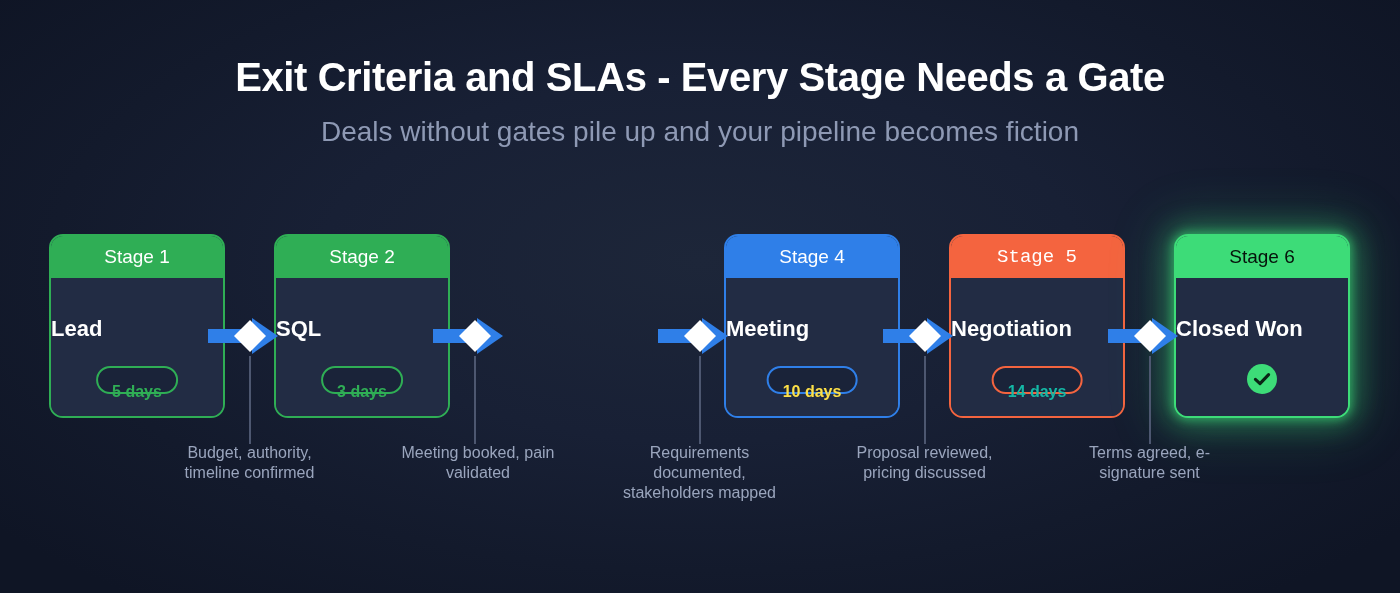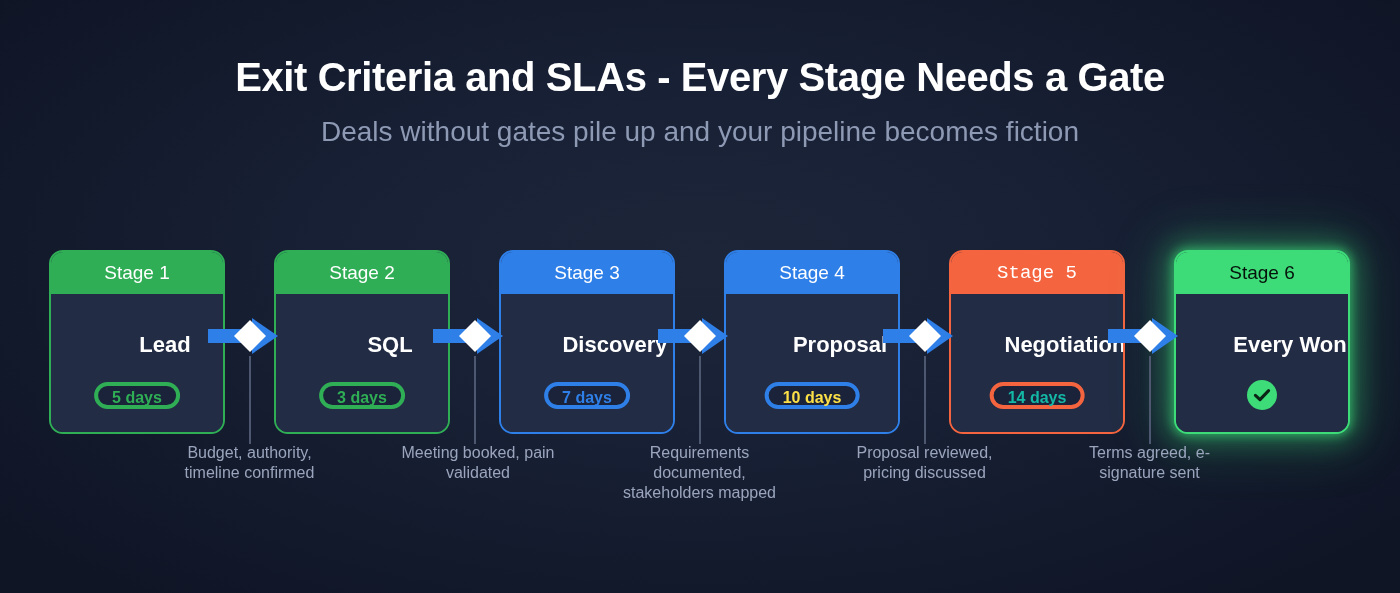--- a/index.html
+++ b/index.html
@@ -51,21 +51,21 @@
   .pipeline {
     position: absolute;
     top: 234px;
     left: 0;
     width: 1400px;
     height: 300px;
   }
 
   .stage-slot {
     position: absolute;
-    top: 16px;
+    top: 0;
     width: 176px;
   }
 
   .stage-card {
     position: relative;
     width: 176px;
     height: 184px;
     border-radius: 14px;
     border: 2px solid #2fae55;
     background: #222c44;
@@ -95,38 +95,37 @@
     position: relative;
     height: 138px;
     background: #222c44;
   }
 
   .stage-name {
     position: absolute;
     top: 40px;
     left: 0;
     width: 100%;
-    text-align: center;
+    text-align: left;
     font-size: 22px;
     font-weight: bold;
     color: #ffffff;
     white-space: nowrap;
     line-height: 1;
-    padding-left: 28px;
   }
 
   .sla-pill {
     position: absolute;
     top: 88px;
     left: 50%;
     transform: translateX(-50%);
     height: 27px;
     line-height: 23px;
-    padding: 0 14px;
-    border: 4px solid #6d28d9;
+    padding: 12px 14px;
+    border: 2px solid #6d28d9;
     border-radius: 14px;
     font-size: 16px;
     font-weight: bold;
     color: #2fae55;
     background: rgba(10, 18, 34, 0.32);
     white-space: nowrap;
     box-sizing: border-box;
   }
 
   .won-check {
@@ -194,52 +193,43 @@
       </div>
       <div class="stage-slot" style="left: 274px;">
         <div class="stage-card" style="border-color: rgb(47, 174, 85);">
           <div class="stage-head" style="background: rgb(47, 174, 85);">Stage 2</div>
           <div class="stage-body">
             <div class="stage-name">SQL</div>
             <div class="sla-pill" style="border-color: rgb(47, 174, 85); color: rgb(47, 174, 85);">3 days</div>
           </div>
         </div>
       </div>
-      <div class="stage-slot" style="left: 499px;">
-        <div class="stage-card" style="border-color: rgb(47, 127, 232);">
-          <div class="stage-head" style="background: rgb(47, 127, 232);">Stage 3</div>
-          <div class="stage-body">
-            <div class="stage-name">Discovery</div>
-            <div class="sla-pill" style="border-color: rgb(47, 127, 232); color: rgb(47, 127, 232);">7 days</div>
-          </div>
-        </div>
-      </div>
       <div class="stage-slot" style="left: 724px;">
         <div class="stage-card" style="border-color: rgb(47, 127, 232);">
           <div class="stage-head" style="background: rgb(47, 127, 232);">Stage 4</div>
           <div class="stage-body">
-            <div class="stage-name">Proposal</div>
+            <div class="stage-name">Meeting</div>
             <div class="sla-pill" style="border-color: rgb(47, 127, 232); color: #fde047;">10 days</div>
           </div>
         </div>
       </div>
       <div class="stage-slot" style="left: 949px;">
         <div class="stage-card" style="border-color: rgb(244, 100, 63);">
           <div class="stage-head" style="background: rgb(244, 100, 63); font-family: Liberation Mono, monospace;">Stage 5</div>
           <div class="stage-body">
             <div class="stage-name">Negotiation</div>
             <div class="sla-pill" style="border-color: rgb(244, 100, 63); color: #14b8a6;">14 days</div>
           </div>
         </div>
       </div>
       <div class="stage-slot" style="left: 1174px;">
         <div class="stage-card is-final" style="border-color: rgb(61, 220, 120);">
           <div class="stage-head" style="background: rgb(61, 220, 120);">Stage 6</div>
           <div class="stage-body">
-            <div class="stage-name">Every Won</div>
+            <div class="stage-name">Closed Won</div>
             <div class="won-check" style="background: rgb(61, 220, 120);">
               <svg width="30" height="30" viewBox="0 0 30 30">
                 <path d="M8.4 15.3 L13 19.6 L21.6 10.6" fill="none" stroke="#0b2416" stroke-width="3.1" stroke-linecap="round" stroke-linejoin="round"></path>
               </svg>
             </div>
           </div>
         </div>
       </div>
       <div class="gate" style="left: 207.5px;">
         <svg width="84" height="44" viewBox="0 0 84 44">

